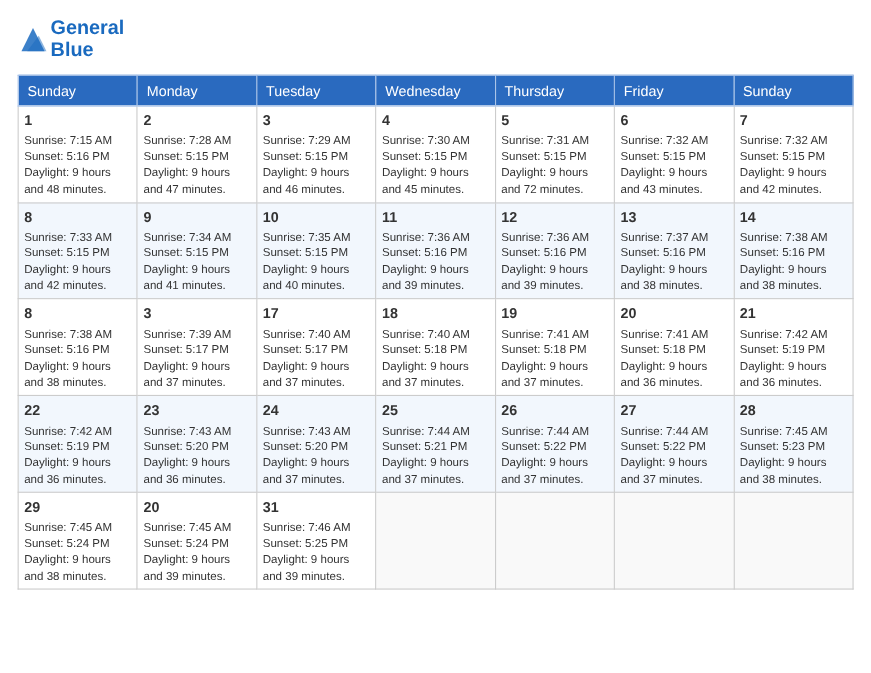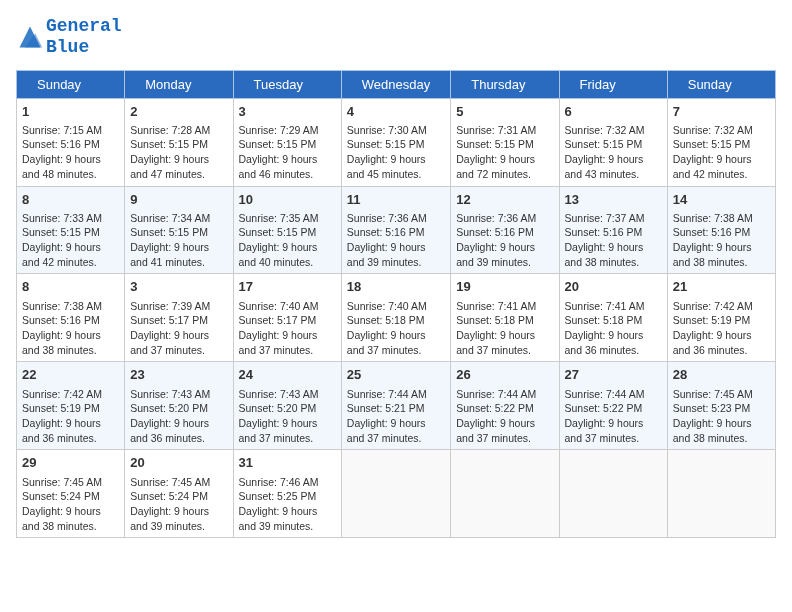--- a/index.html
+++ b/index.html
@@ -21,21 +21,20 @@
       align-items: center;
     }
     .logo-text {
       font-size: 18px;
       font-weight: bold;
       color: #333;
       line-height: 1.1;
     }
     .logo-text span {
       color: #1a6abf;
-      font-family: Liberation Mono, monospace;
     }
     .logo-icon {
       width: 28px;
       height: 28px;
       margin-right: 2px;
     }
     .title-block {
       text-align: right;
     }
     .month-title {
@@ -48,21 +47,21 @@
       color: #555;
     }
     table {
       width: 100%;
       border-collapse: collapse;
       font-size: 10.5px;
     }
     thead tr th {
       background-color: #2a6abf;
       color: #fff;
-      padding: 6px 20px;
+      padding: 6px 8px;
       text-align: left;
       font-size: 13px;
       font-weight: normal;
       border: 1px solid #aac4e8;
     }
     tbody tr td {
       vertical-align: top;
       padding: 4px 5px;
       border: 1px solid #ccc;
       width: 14.28%;

